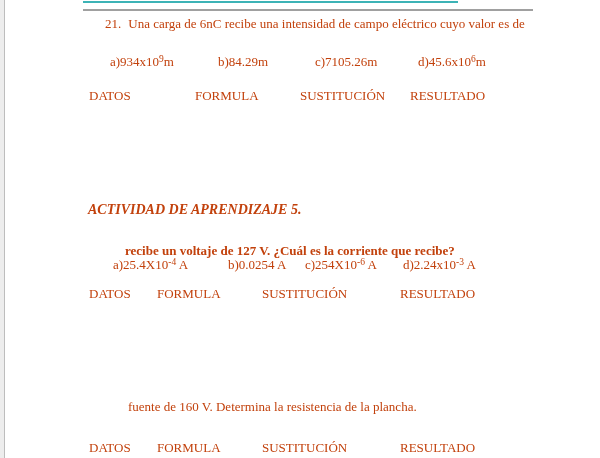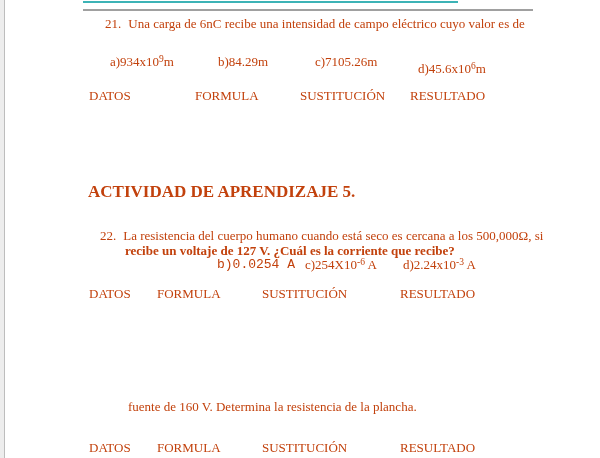--- a/index.html
+++ b/index.html
@@ -23,48 +23,49 @@
   }
   .rule { position: absolute; }
   .rule.teal  { left: 83px; top: 1px;  width: 375px; height: 2px; background: #3cb3b6; }
   .rule.gray  { left: 83px; top: 9px;  width: 450px; height: 2px; background: #a0a0a0; }
 
   .qline { position: absolute; white-space: nowrap; }
   .qnum  { margin-right: 7px; }
 
   .heading {
     position: absolute;
-    left: 88px; top: 184px;
+    left: 88px; top: 202px;
     font-weight: bold;
-    font-size: 17px;
+    font-size: 14px;
     white-space: nowrap;
+    font-style: italic;
   }
 
   .row { position: absolute; left: 0; top: 0; width: 600px; height: 15px; }
   .cell { position: absolute; white-space: nowrap; }
 
   .sup {
     position: relative;
     top: -4px;
     font-size: 9.5px;
   }
 
   
   .q21-l1 { left: 105px; top: 16px; }
   .q21-l2 { left: 127px; top: 31px; }
   .q21-opts  { top: 54px; }
-  .q21-o0 { left: 96px; margin-left: 14px; } .q21-o1 { left: 218px; } .q21-o2 { left: 315px; } .q21-o3 { left: 418px; margin-top: 7px; }
+  .q21-o0 { left: 96px; margin-left: 14px; } .q21-o1 { left: 218px; } .q21-o2 { left: 315px; } .q21-o3 { left: 418px; }
   .hdr1 { top: 88px; }
   .hdr1 .c0 { left: 89px; } .hdr1 .c1 { left: 195px; } .hdr1 .c2 { left: 300px; } .hdr1 .c3 { left: 410px; }
 
   
   .q22-l1 { left: 100px; top: 228px; }
   .q22-l2 { left: 125px; top: 243px; font-weight: bold; }
   .q22-opts { top: 257px; }
-  .q22-o0 { left: 113px; } .q22-o1 { left: 217px; font-family: Liberation Mono, monospace; } .q22-o2 { left: 305px; } .q22-o3 { left: 403px; }
+  .q22-o0 { left: 113px; } .q22-o1 { left: 228px; } .q22-o2 { left: 305px; } .q22-o3 { left: 403px; }
   .hdr2 { top: 286px; }
   .hdr2 .c0 { left: 89px; } .hdr2 .c1 { left: 157px; } .hdr2 .c2 { left: 262px; } .hdr2 .c3 { left: 400px; }
 
   
   .q23-l1 { left: 113px; top: 384px; }
   .q23-l2 { left: 128px; top: 399px; }
   .q23-opts { top: 413px; }
   .q23-o0 { left: 113px; } .q23-o1 { left: 212px; } .q23-o2 { left: 317px; } .q23-o3 { left: 407px; }
   .hdr3 { top: 440px; }
   .hdr3 .c0 { left: 89px; } .hdr3 .c1 { left: 157px; } .hdr3 .c2 { left: 262px; } .hdr3 .c3 { left: 400px; }
@@ -88,25 +89,23 @@
   </div>
   <div class="row hdr1">
     <span class="cell c0">DATOS</span>
     <span class="cell c1">FORMULA</span>
     <span class="cell c2">SUSTITUCIÓN</span>
     <span class="cell c3">RESULTADO</span>
   </div>
 
   <div class="heading">ACTIVIDAD DE APRENDIZAJE 5.</div>
 
-  <div class="qline q22-l1">
-    <span class="qnum">22.</span><span>La resistencia del cuerpo humano cuando está seco es cercana a los 500,000Ω, si</span>
-  </div>
   <div class="qline q22-l2">recibe un voltaje de 127 V. ¿Cuál es la corriente que recibe?</div>
   <div class="row q22-opts">
+    <span class="cell q22-o0"><span>a)25.4X10</span><span class="sup">-4</span><span> A</span></span>
     <span class="cell q22-o1"><span>b)0.0254 A</span><span class="sup"></span><span></span></span>
     <span class="cell q22-o2"><span>c)254X10</span><span class="sup">-6</span><span> A</span></span>
     <span class="cell q22-o3"><span>d)2.24x10</span><span class="sup">-3</span><span> A</span></span>
   </div>
   <div class="row hdr2">
     <span class="cell c0">DATOS</span>
     <span class="cell c1">FORMULA</span>
     <span class="cell c2">SUSTITUCIÓN</span>
     <span class="cell c3">RESULTADO</span>
   </div>

